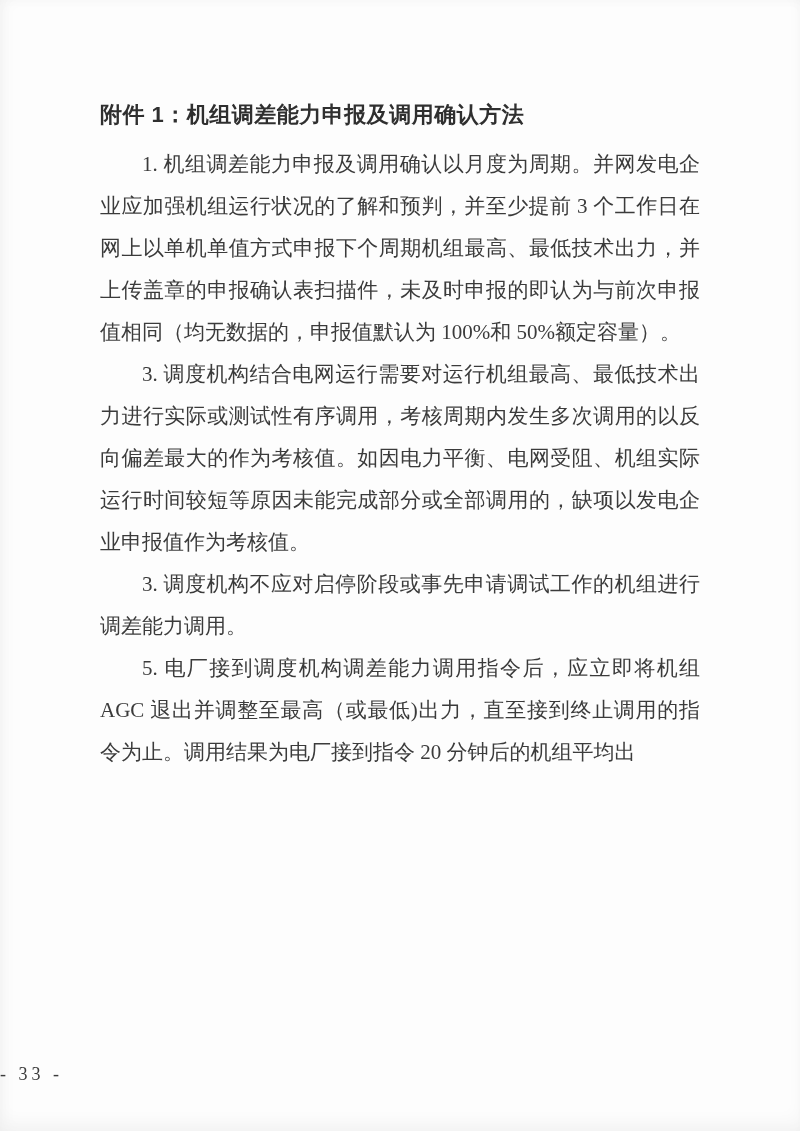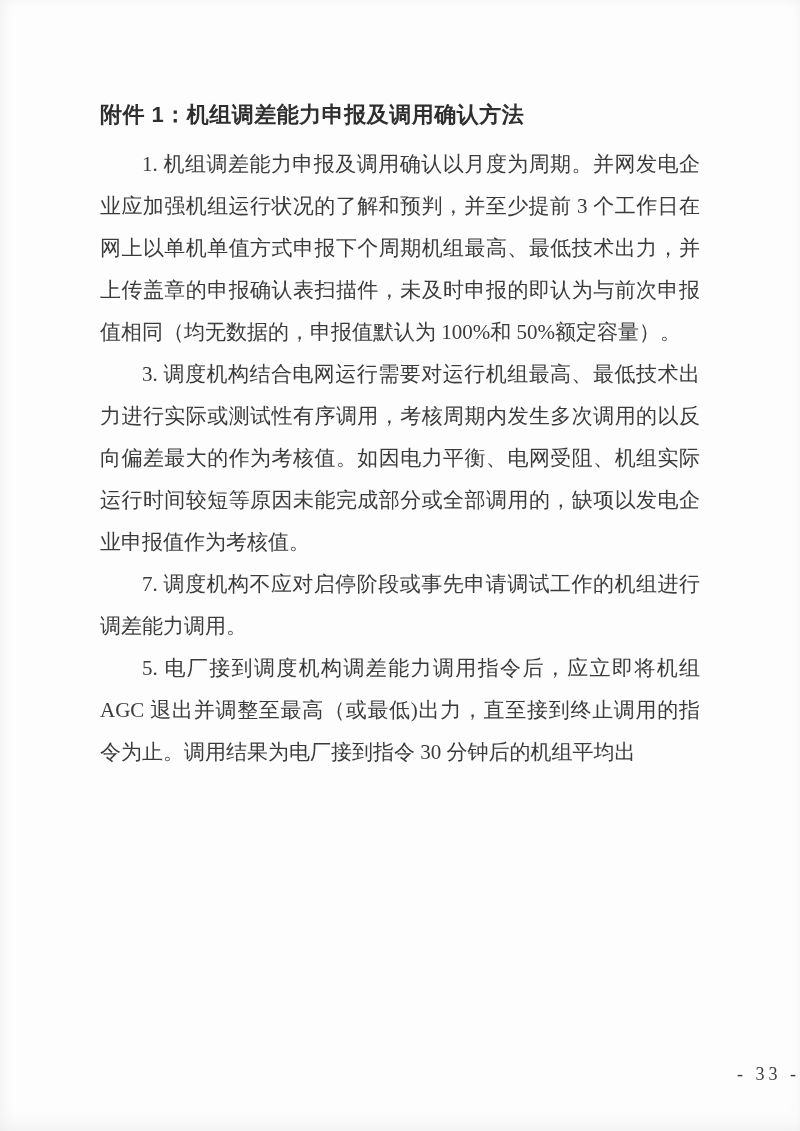--- a/index.html
+++ b/index.html
@@ -38,34 +38,34 @@
   }
   .body-para {
     margin: 0;
     text-indent: 2em;
   }
   .page-footer {
     position: absolute;
     left: 0;
     bottom: 46px;
     width: 100%;
-    text-align: right;
+    text-align: left;
     font-family: "Liberation Serif", "DejaVu Serif", serif;
     font-size: 18px;
     color: #3b3b3b;
     letter-spacing: 4px;
   }
 </style>
 </head>
 <body>
 
 <div class="page">
   <h1 class="doc-title">附件 1：机组调差能力申报及调用确认方法</h1>
 
   <div class="doc-body">
     <p class="body-para">1. 机组调差能力申报及调用确认以月度为周期。并网发电企业应加强机组运行状况的了解和预判，并至少提前 3 个工作日在网上以单机单值方式申报下个周期机组最高、最低技术出力，并上传盖章的申报确认表扫描件，未及时申报的即认为与前次申报值相同（均无数据的，申报值默认为 100%和 50%额定容量）。</p>
     <p class="body-para">3. 调度机构结合电网运行需要对运行机组最高、最低技术出力进行实际或测试性有序调用，考核周期内发生多次调用的以反向偏差最大的作为考核值。如因电力平衡、电网受阻、机组实际运行时间较短等原因未能完成部分或全部调用的，缺项以发电企业申报值作为考核值。</p>
-    <p class="body-para">7. 调度机构不应对启停阶段或事先申请调试工作的机组进行调差能力调用。</p>
-    <p class="body-para">5. 电厂接到调度机构调差能力调用指令后，应立即将机组 AGC 退出并调整至最高（或最低)出力，直至接到终止调用的指令为止。调用结果为电厂接到指令 30 分钟后的机组平均出</p>
+    <p class="body-para">3. 调度机构不应对启停阶段或事先申请调试工作的机组进行调差能力调用。</p>
+    <p class="body-para">5. 电厂接到调度机构调差能力调用指令后，应立即将机组 AGC 退出并调整至最高（或最低)出力，直至接到终止调用的指令为止。调用结果为电厂接到指令 20 分钟后的机组平均出</p>
   </div>
 
   <div class="page-footer">- 33 -</div>
 </div>
 
 </body></html>

